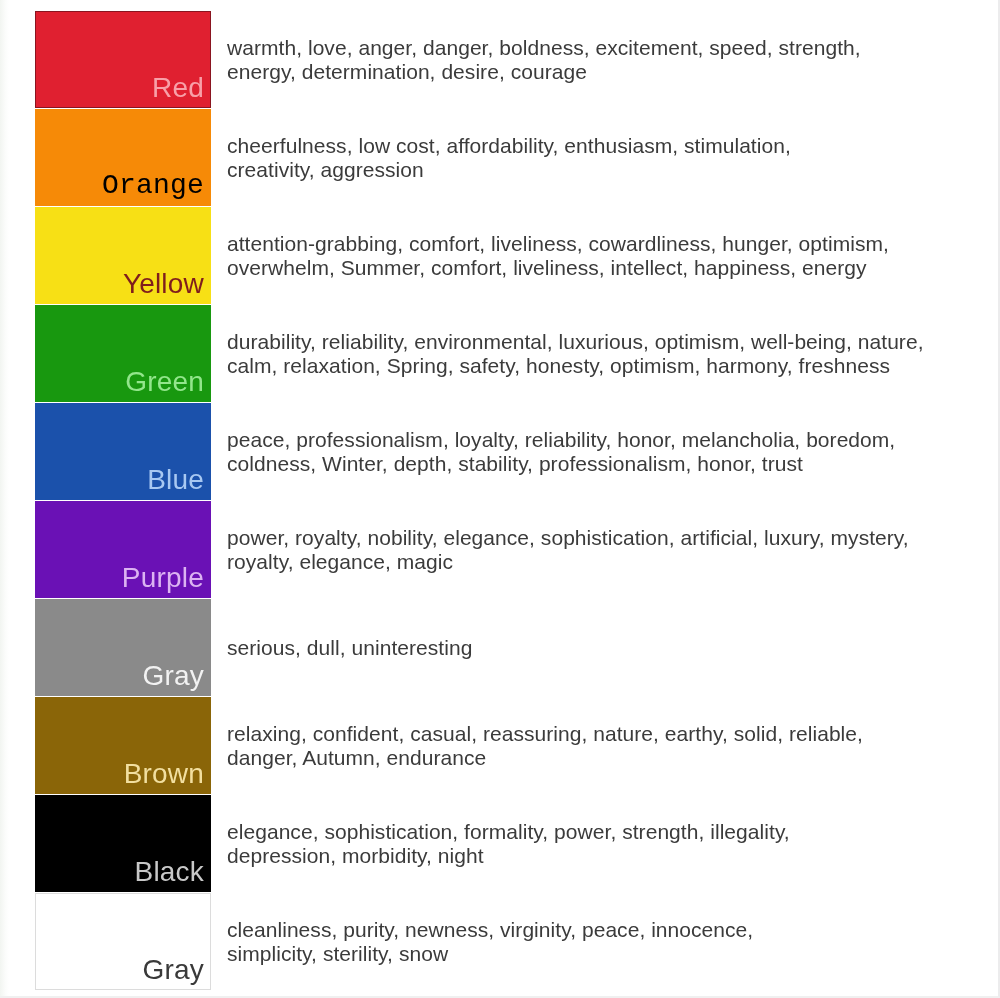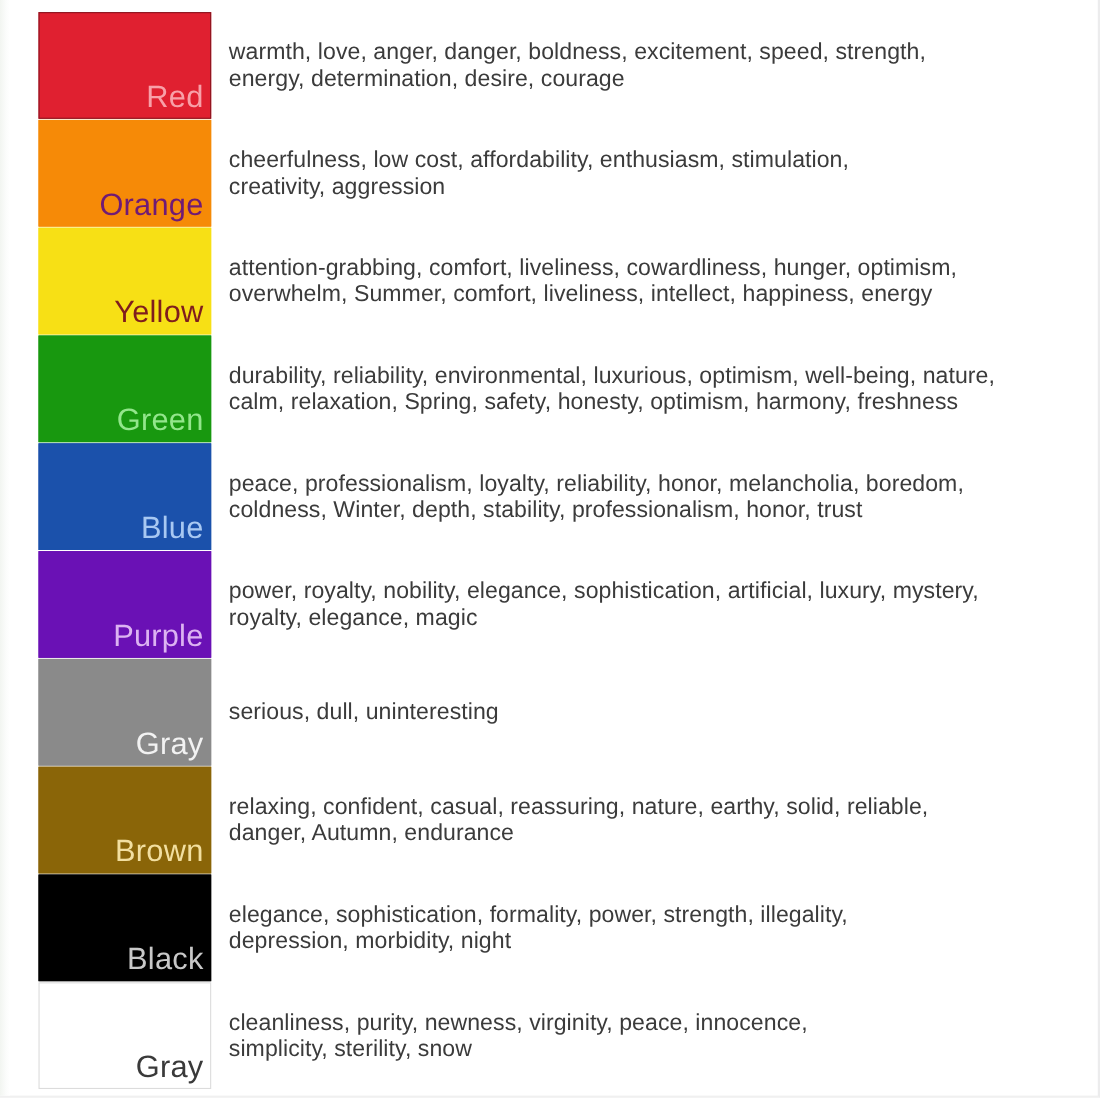--- a/index.html
+++ b/index.html
@@ -45,21 +45,21 @@
     position: relative;
     display: flex;
     align-items: stretch;
     height: 97px;
     margin-bottom: 1px;
   }
 
   .swatch {
     position: relative;
     flex: 0 0 auto;
-    width: 157px;
+    width: 176px;
     margin-left: 35px;
     box-sizing: border-box;
     display: flex;
     align-items: flex-end;
     justify-content: flex-end;
   }
 
   .swatch-label {
     font-size: 28px;
     line-height: 1;
@@ -96,21 +96,21 @@
         <div class="swatch" style="background: rgb(224, 32, 48); border: 1px solid rgb(138, 21, 32);">
           <span class="swatch-label" style="color: rgb(248, 160, 168);">Red</span>
         </div>
         <div class="desc">
           <div class="desc-line">warmth, love, anger, danger, boldness, excitement, speed, strength,</div>
           <div class="desc-line">energy, determination, desire, courage</div>
         </div>
       </div>
       <div class="row">
         <div class="swatch" style="background: rgb(246, 138, 7); border: 1px solid rgb(246, 138, 7);">
-          <span class="swatch-label" style="color: #701a75;">Orange</span>
+          <span class="swatch-label" style="color: #000000; font-family: Liberation Mono, monospace;">Orange</span>
         </div>
         <div class="desc">
           <div class="desc-line">cheerfulness, low cost, affordability, enthusiasm, stimulation,</div>
           <div class="desc-line">creativity, aggression</div>
         </div>
       </div>
       <div class="row">
         <div class="swatch" style="background: rgb(247, 224, 21); border: 1px solid rgb(247, 224, 21);">
           <span class="swatch-label" style="color: #7f1d1d;">Yellow</span>
         </div>

